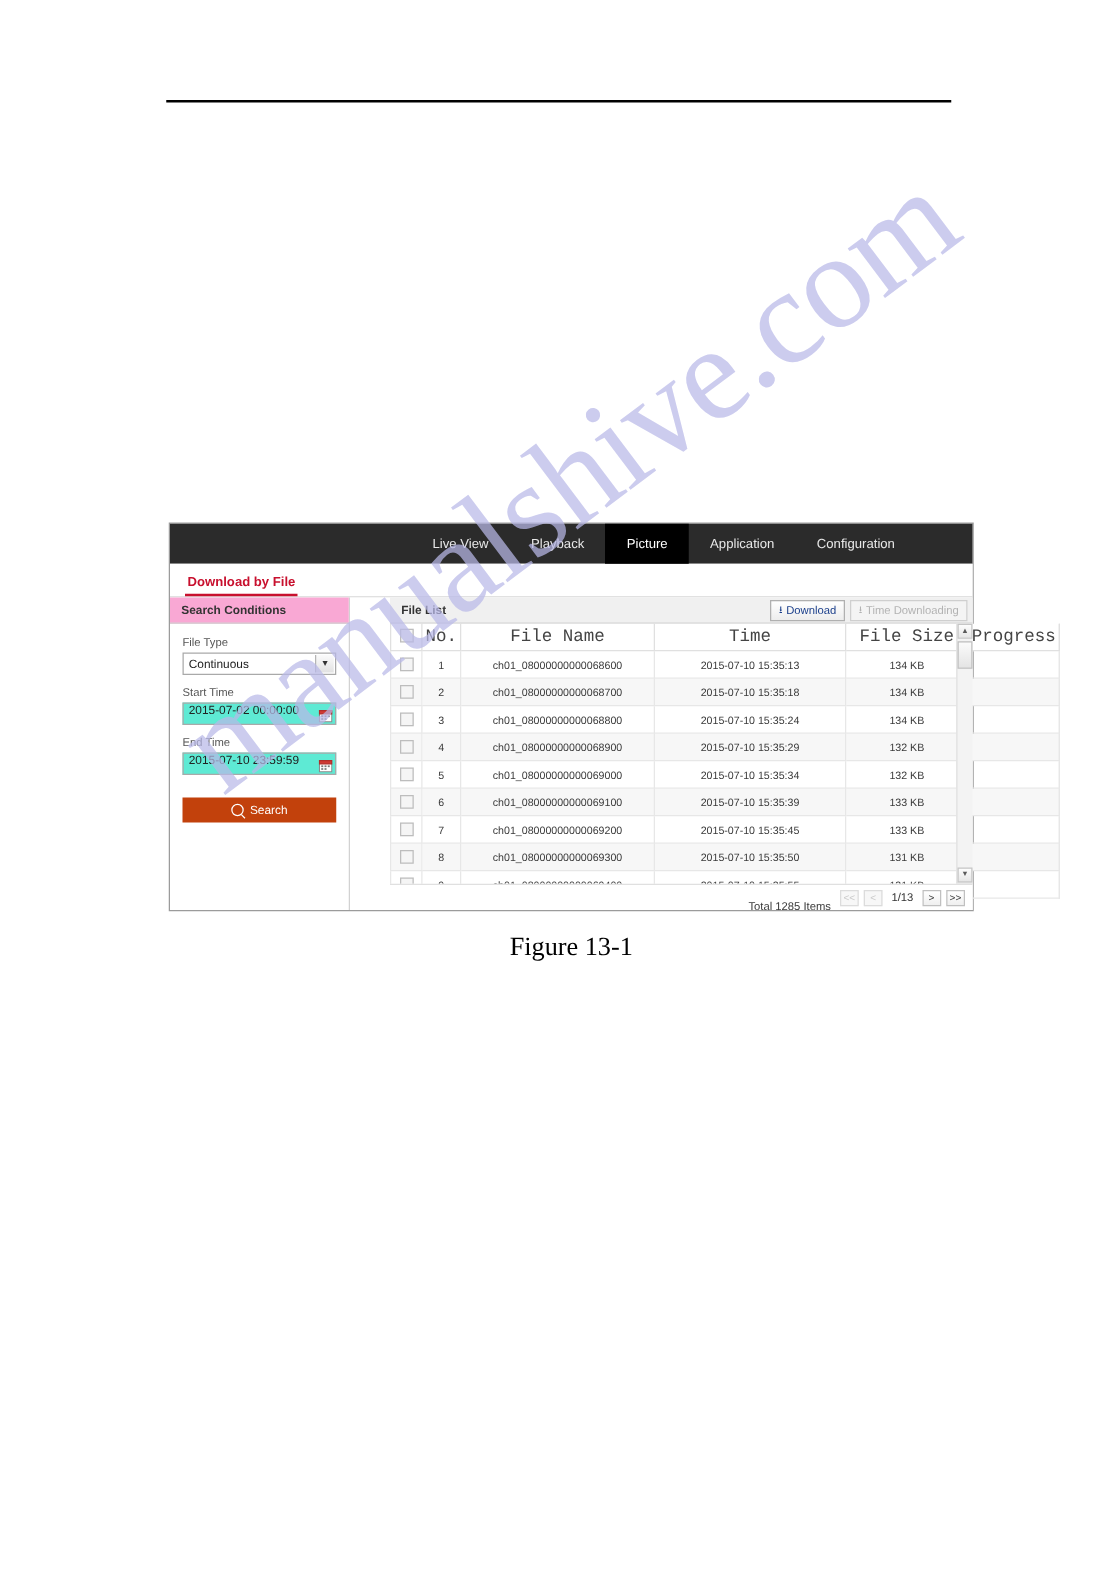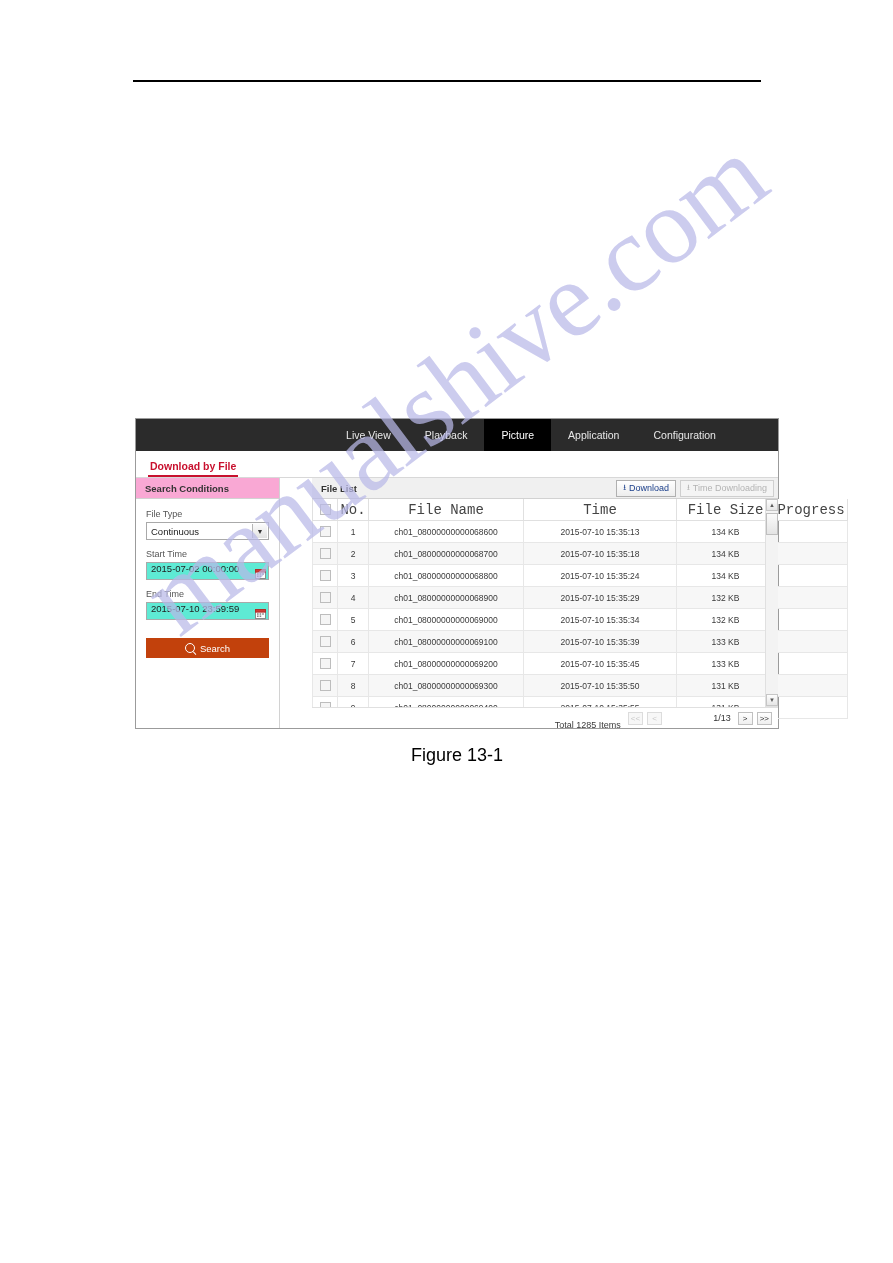--- a/index.html
+++ b/index.html
@@ -389,28 +389,27 @@
   .pg-btn.disabled {
     color: #c9c9c9;
     border-color: #dcdcdc;
     background: #f7f7f7;
     cursor: default;
   }
   .pg-label {
     font-size: 9px;
     color: #333;
     padding: 0 3px;
-    margin-left: 44px;
   }
 
   .figure-caption {
     margin-top: 16px;
     text-align: center;
-    font-family: Liberation Sans, sans-serif;
-    font-size: 18px;
+    font-family: Liberation Serif, serif;
+    font-size: 21px;
     color: #000;
     width: 644px;
   }
 </style>
 </head>
 <body>
 
 <div class="page-rule"></div>
 
 <div class="watermark">manualshive.com</div>

